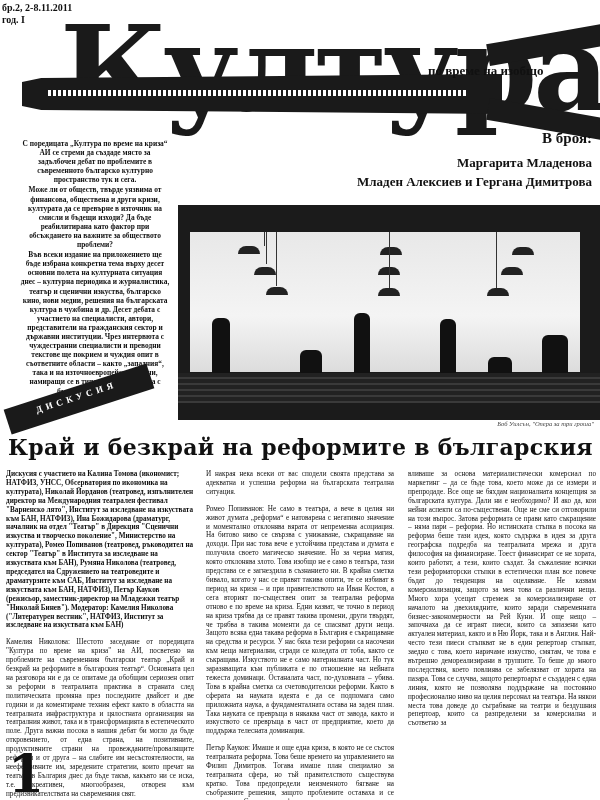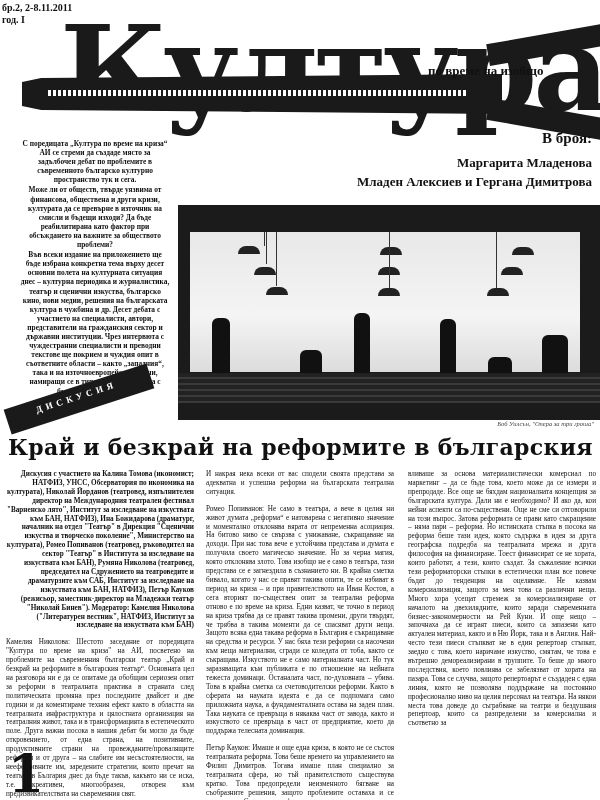--- a/index.html
+++ b/index.html
@@ -27,21 +27,21 @@
   .caption{position:absolute;right:6px;top:420px;font-size:6.5px;font-style:italic;color:#444;}
   .stamp{position:absolute;left:4px;top:380px;width:150px;height:44px;}
   .stamp .band{position:absolute;left:0;top:6px;width:150px;height:26px;background:#1a1a1a;transform:rotate(-18deg);}
   .stamp .txt{position:absolute;left:30px;top:12px;font-size:9px;font-weight:bold;letter-spacing:4px;color:#fff;transform:rotate(-18deg);}
   .headline{position:absolute;left:8px;top:434px;width:590px;font-family:"DejaVu Serif",serif;font-weight:bold;font-size:22px;white-space:nowrap;letter-spacing:0.3px;}
   .col{position:absolute;top:470px;font-size:7.2px;line-height:8.9px;text-align:justify;}
   .col p{margin:0 0 8px 0;}
   .c1{left:6px;width:188px;}
   .c2{left:206px;width:188px;}
   .c3{left:408px;width:188px;}
-  .bold-intro{font-weight:bold;text-align:right;}
+  .bold-intro{font-weight:bold;text-align:left;}
   .spk{font-weight:normal;}
   .drop{position:absolute;left:8px;top:748px;font-family:"DejaVu Serif",serif;font-size:52px;font-weight:bold;line-height:1;}
   .cont{position:absolute;right:6px;top:786px;font-size:8px;font-weight:bold;margin-top:21px;}
 </style>
 </head>
 <body>
 
 <div class="issue">
   <div>бр.2, 2-8.11.2011</div>
   <div>год. I</div>

